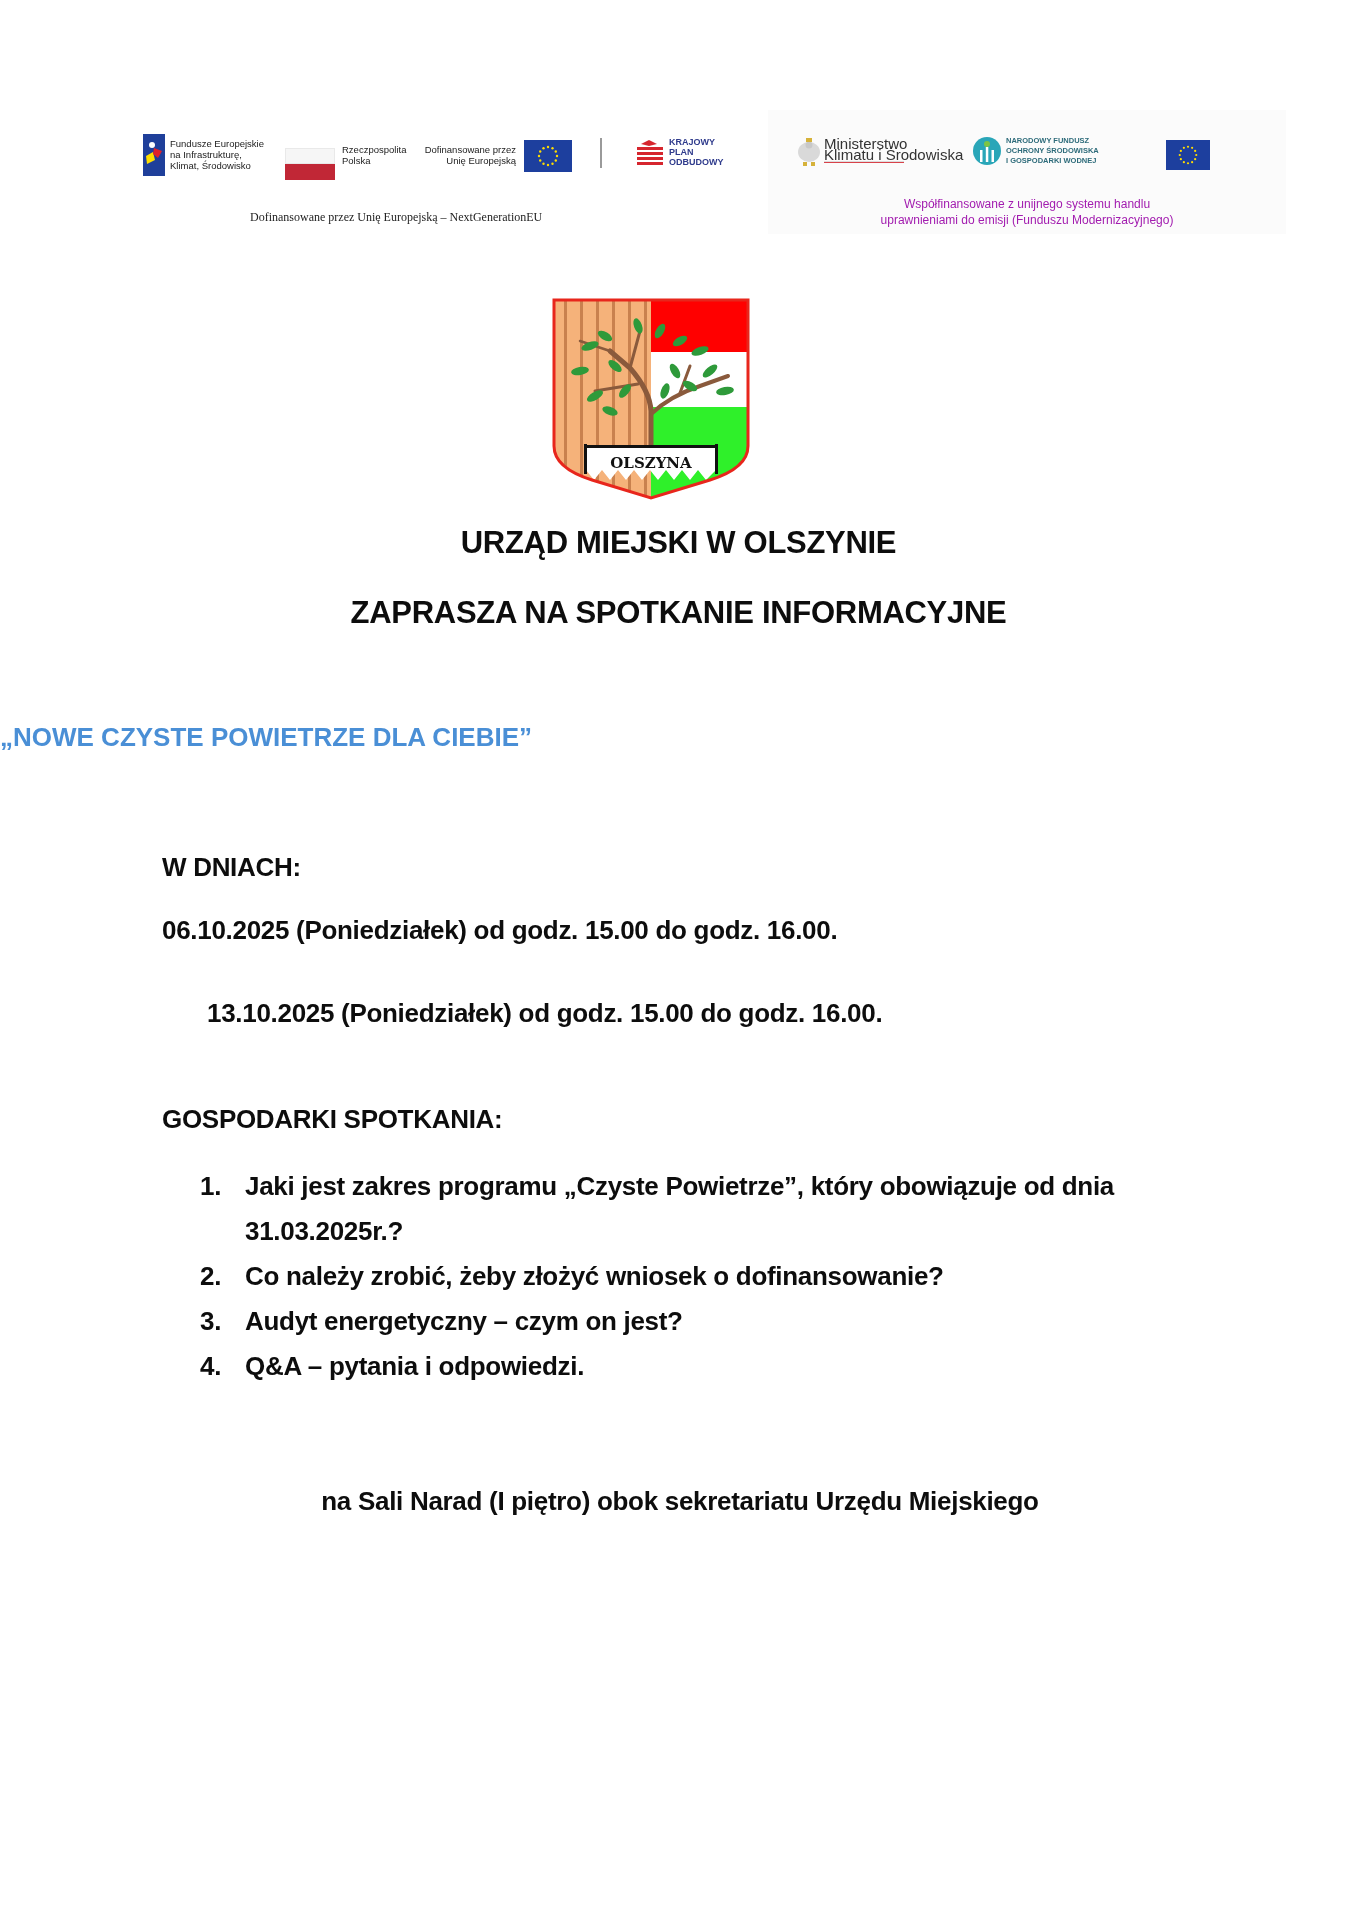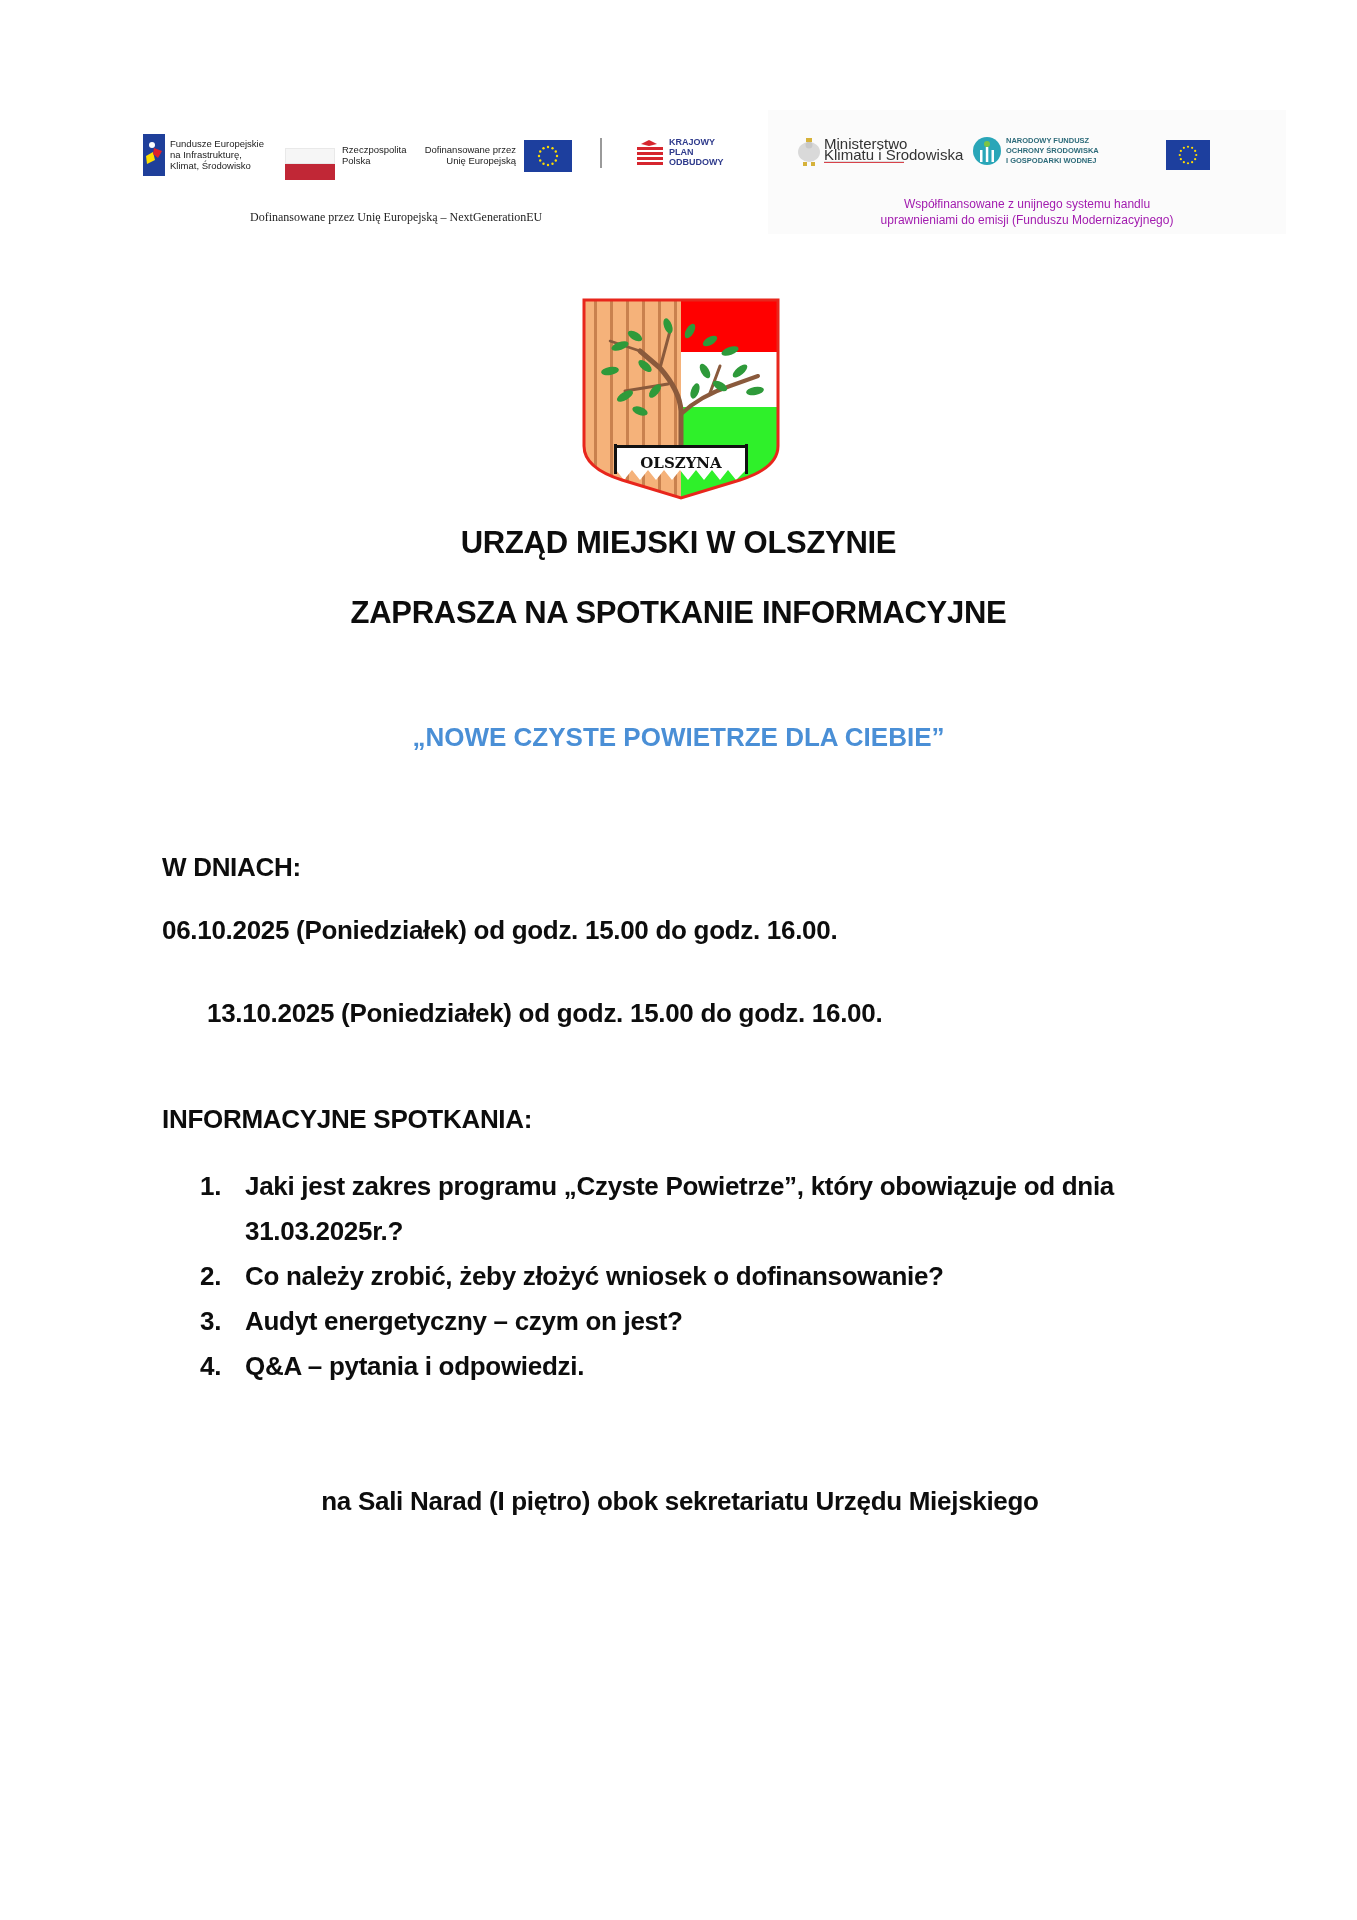--- a/index.html
+++ b/index.html
@@ -26,28 +26,28 @@
     .mkis-eagle { position: absolute; left: 28px; top: 26px; width: 26px; height: 32px; }
     .mkis-text { position: absolute; left: 56px; top: 28px; font-size: 15px; line-height: 11px; color: #333; }
     .mkis-line { position: absolute; left: 56px; top: 51px; width: 80px; height: 2px;
                  background: linear-gradient(#ddd 50%, #d8424a 50%); }
     .nfos-mark { position: absolute; left: 204px; top: 26px; width: 30px; height: 30px; }
     .nfos-text { position: absolute; left: 238px; top: 26px; font-size: 7.5px; line-height: 10px; color: #2d6b7a; font-weight: bold; }
     .fm-caption { position: absolute; left: 0; width: 100%; top: 86px; text-align: center;
                   font-size: 12px; line-height: 16px; color: #a21caf; }
 
     
-    .coa { left: 580px; top: 296px; width: 202px; height: 206px; }
+    .coa { left: 550px; top: 296px; width: 202px; height: 206px; }
 
     
     .h-main { left: 0; width: 100%; text-align: center; font-weight: bold; font-size: 31px;
               letter-spacing: -0.3px; color: #0d0d0d; }
     .h1 { top: 525px; }
     .h2 { top: 595px; }
-    .h-blue { top: 722px; left: 0; width: 100%; text-align: center; font-weight: bold;
+    .h-blue { top: 722px; left: 0; width: 100%; font-weight: bold;
               font-size: 26px; color: #4a8fd6; }
 
     
     .body-text { font-weight: bold; font-size: 26px; letter-spacing: -0.3px; color: #0d0d0d; white-space: nowrap; }
     .label-dates { left: 162px; top: 852px; }
     .date1 { left: 162px; top: 915px; }
     .date2 { left: 162px; top: 998px; margin-left: 45px; }
     .label-harm { left: 162px; top: 1104px; }
 
     .agenda { left: 200px; top: 1164px; width: 1010px; margin: 0; padding: 0; list-style: none; }
@@ -242,21 +242,21 @@
 </div>
 
 <div class="abs h-main h1">URZĄD MIEJSKI W OLSZYNIE</div>
 <div class="abs h-main h2">ZAPRASZA NA SPOTKANIE INFORMACYJNE</div>
 <div class="abs h-blue">„NOWE CZYSTE POWIETRZE DLA CIEBIE”</div>
 
 <div class="abs body-text label-dates">W DNIACH:</div>
 <div class="abs body-text date1">06.10.2025 (Poniedziałek) od godz. 15.00 do godz. 16.00.</div>
 <div class="abs body-text date2">13.10.2025 (Poniedziałek) od godz. 15.00 do godz. 16.00.</div>
 
-<div class="abs body-text label-harm">INFORMACYJNE SPOTKANIA:</div>
+<div class="abs body-text label-harm">GOSPODARKI SPOTKANIA:</div>
 <ol class="abs agenda">
   <li>
     <span class="num">1.</span>
     <span>Jaki jest zakres programu „Czyste Powietrze”, który obowiązuje od dnia 31.03.2025r.?</span>
   </li>
   <li>
     <span class="num">2.</span>
     <span>Co należy zrobić, żeby złożyć wniosek o dofinansowanie?</span>
   </li>
   <li>

